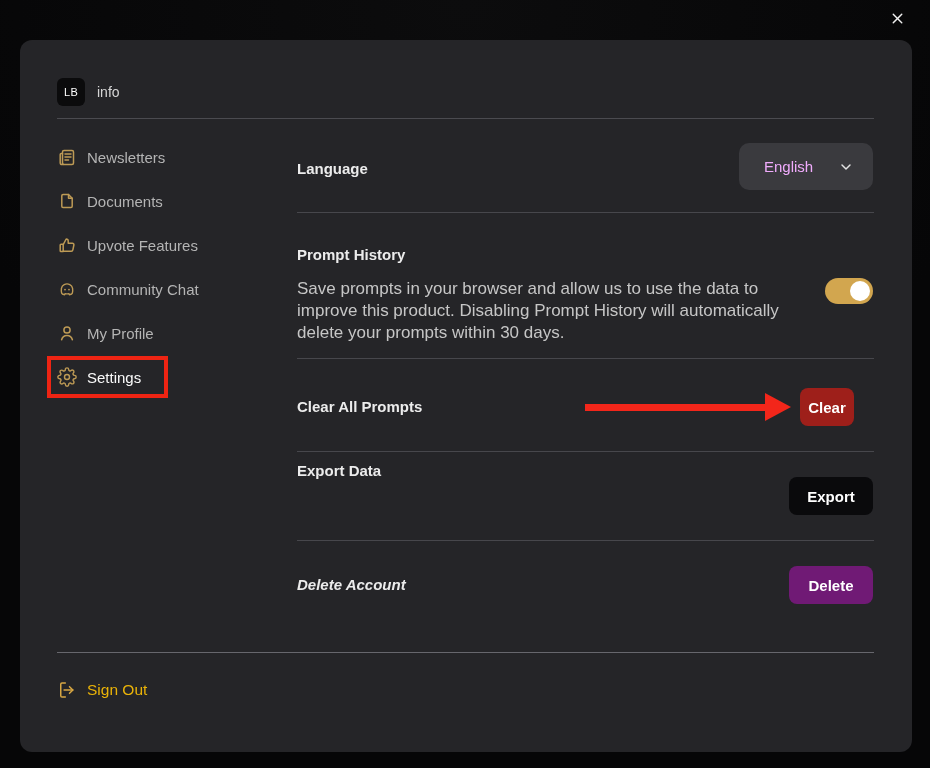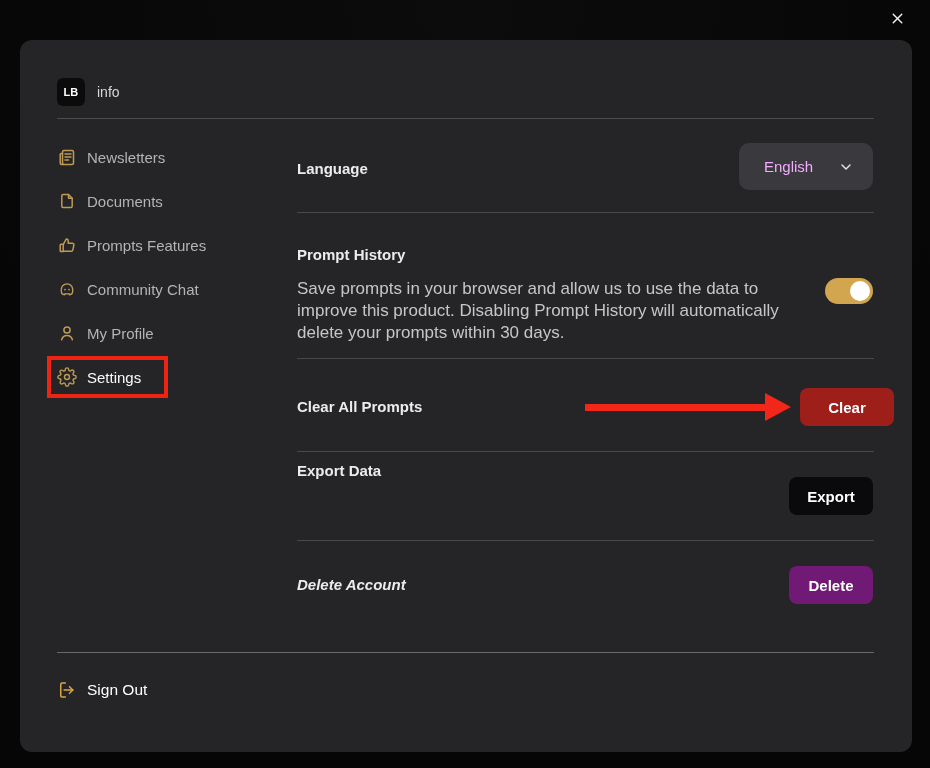--- a/index.html
+++ b/index.html
@@ -24,21 +24,21 @@
     position: absolute; left: 20px; top: 40px;
     width: 892px; height: 712px;
     background: #252528;
     border-radius: 12px;
   }
   
   .logo-badge {
     position: absolute; left: 37px; top: 38px;
     width: 28px; height: 28px;
     background: #0b0b0c; border-radius: 6px;
-    color: #ffffff; font-size: 11px; font-weight: 700; letter-spacing: 0.2px;
+    color: #ffffff; font-size: 11px; font-weight: 400; letter-spacing: 0.2px;
     display: flex; align-items: center; justify-content: center;
   }
   .app-title {
     position: absolute; left: 77px; top: 44px;
     font-size: 14px; color: #d6d6d6;
   }
   .divider { position: absolute; height: 1px; background: #4b4b50; }
   .div-header { left: 37px; top: 78px; width: 817px; }
   .div-footer { left: 37px; top: 612px; width: 817px; background: #67676d; }
   .div-row { left: 277px; width: 577px; background: #47474c; }
@@ -84,41 +84,41 @@
     background: #ffffff;
   }
   .btn {
     position: absolute;
     height: 38px; border-radius: 8px; border: none;
     color: #ffffff; font-size: 15px; font-weight: 700;
     font-family: "Liberation Sans", sans-serif;
     display: flex; align-items: center; justify-content: center;
     cursor: pointer;
   }
-  .btn-clear  { left: 780px; top: 348px; width: 94px; background: #9e1f1a; }
+  .btn-clear  { left: 780px; top: 348px; width: 54px; background: #9e1f1a; }
   .btn-export { left: 769px; top: 437px; width: 84px; background: #0a0a0c; }
   .btn-delete { left: 769px; top: 526px; width: 84px; background: #701a75; }
   
   .annot-arrow { position: absolute; pointer-events: none; }
   .annot-arrow .shaft {
     position: absolute; left: 565px; top: 364px;
     width: 182px; height: 7px; background: #f3261a;
   }
   .annot-arrow .head {
     position: absolute; left: 745px; top: 353px;
     width: 0; height: 0;
     border-top: 14px solid transparent;
     border-bottom: 14px solid transparent;
     border-left: 26px solid #f3261a;
   }
   
   .sign-out {
     position: absolute; left: 37px; top: 628px;
     height: 44px; display: flex; align-items: center; gap: 10px;
-    color: #ffffff; font-size: 15.5px; cursor: pointer;
+    color: #eab308; font-size: 15.5px; cursor: pointer;
   }
   .sign-out .icn { color: #d8a743; display: flex; }
   svg { display: block; }
 </style>
 </head>
 <body>
 
 <div class="backdrop"></div>
 
 <div class="close-btn">
@@ -158,21 +158,21 @@
       </span>
       <span>Documents</span>
     </div>
     <div class="side-item">
       <span class="icn">
         <svg width="20" height="20" viewBox="0 0 20 20" fill="none" stroke="currentColor" stroke-width="1.5" stroke-linecap="round" stroke-linejoin="round">
           <path d="M6.2 9.2v7.3H4a.8.8 0 0 1-.8-.8V10a.8.8 0 0 1 .8-.8z"></path>
           <path d="M6.2 9.6l3-5.6c1.1 0 2 .9 2 2v2.2h4.2c.95 0 1.66.86 1.47 1.79l-1 4.9a1.6 1.6 0 0 1-1.57 1.28H6.2"></path>
         </svg>
       </span>
-      <span>Prompts Features</span>
+      <span>Upvote Features</span>
     </div>
     <div class="side-item">
       <span class="icn">
         <svg width="20" height="20" viewBox="0 0 20 20" fill="none" stroke="currentColor" stroke-width="1.4" stroke-linecap="round" stroke-linejoin="round">
           <path d="M7.2 5.6c.9-.45 1.85-.7 2.8-.7s1.9.25 2.8.7c1.5.73 2.5 2 2.77 3.7.28 1.75.2 3.4-.27 4.9-.12.4-1.7 1.3-2.9 1.5l-.55-1.05c-.6.15-1.2.2-1.85.2s-1.25-.05-1.85-.2L7.6 15.7c-1.2-.2-2.78-1.1-2.9-1.5-.47-1.5-.55-3.15-.27-4.9C4.7 7.6 5.7 6.33 7.2 5.6z"></path>
           <circle cx="8" cy="10.6" r="0.9" fill="currentColor" stroke="none"></circle>
           <circle cx="12" cy="10.6" r="0.9" fill="currentColor" stroke="none"></circle>
         </svg>
       </span>
       <span>Community Chat</span>

